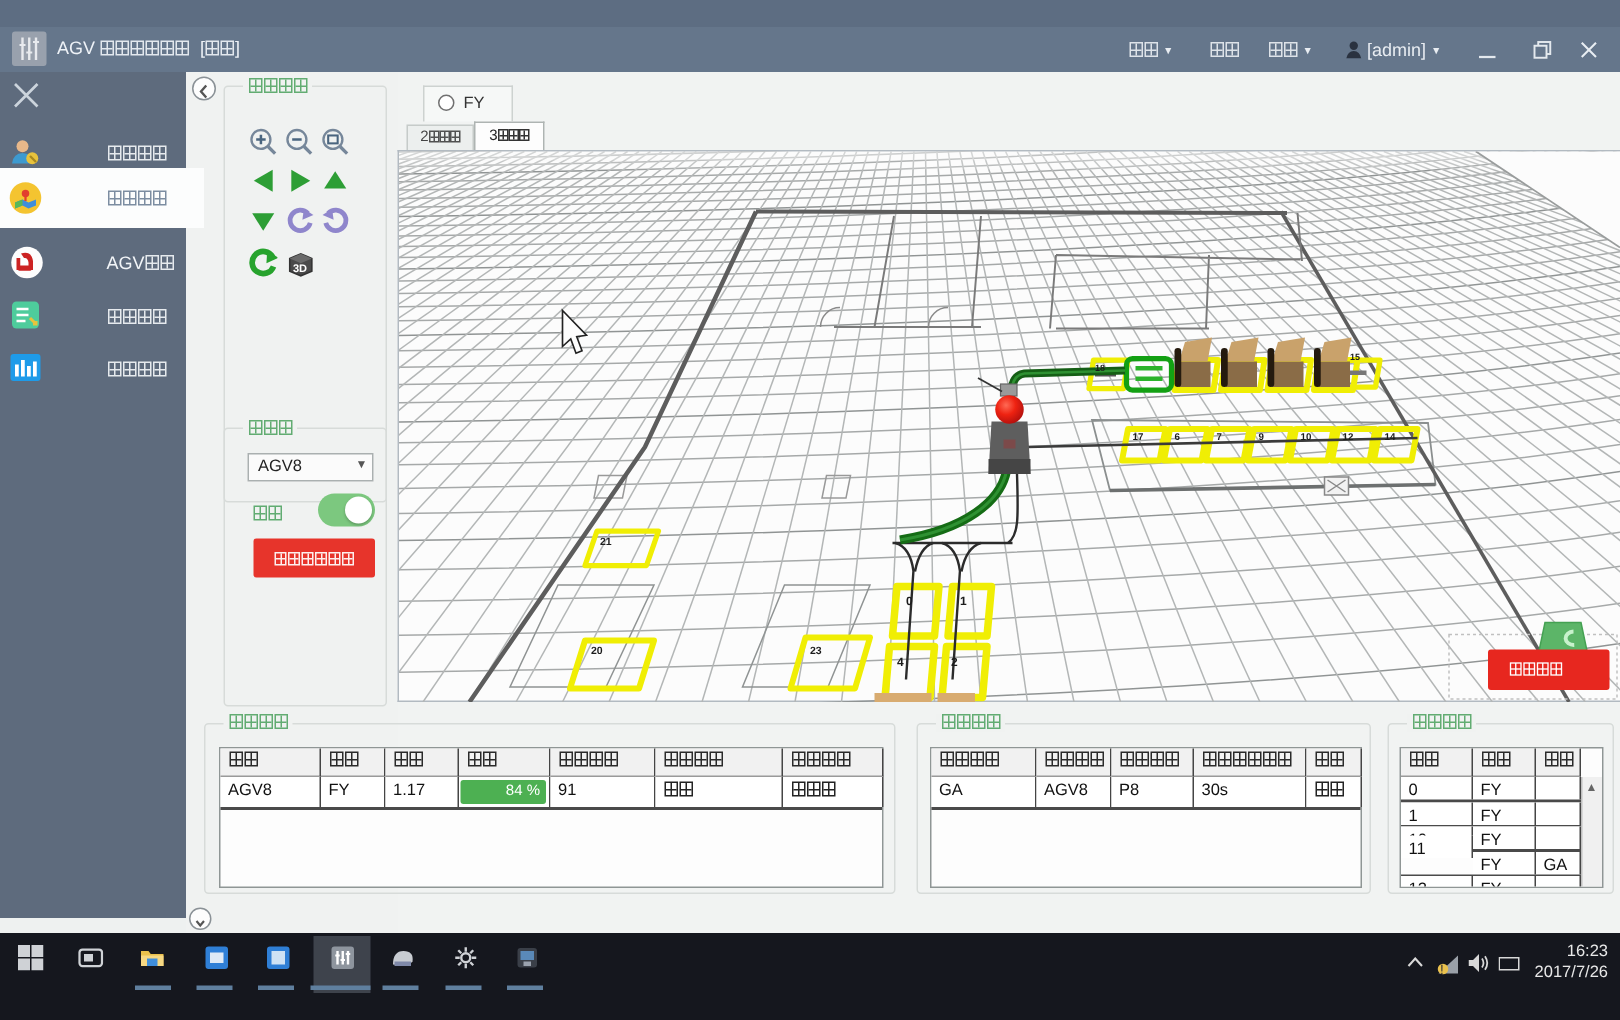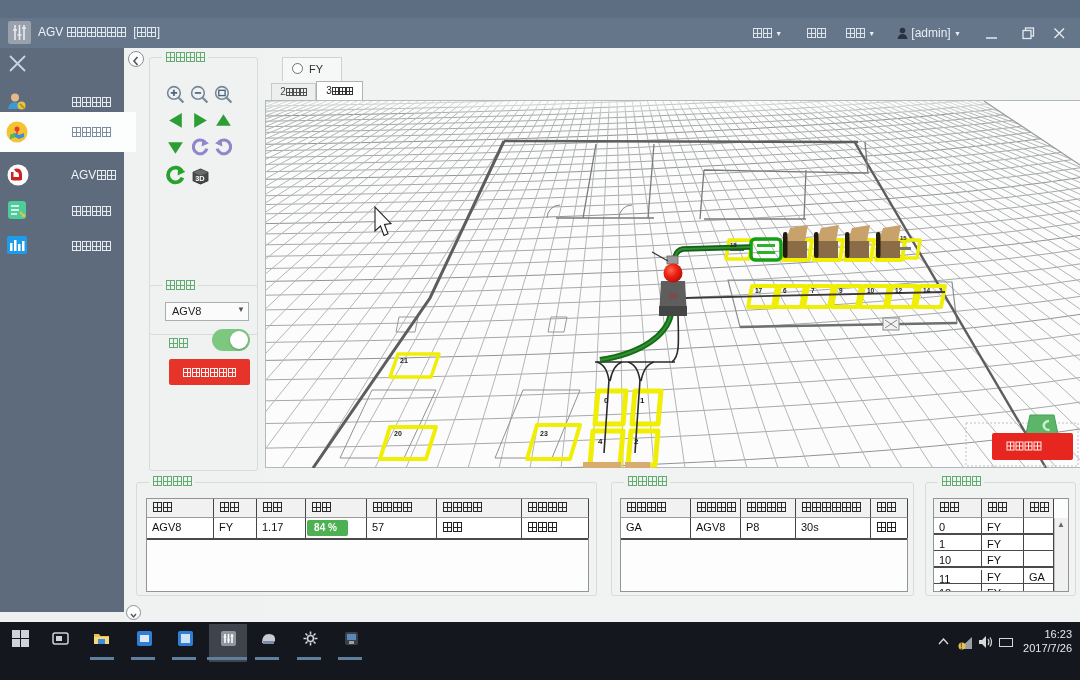--- a/index.html
+++ b/index.html
@@ -497,24 +497,24 @@
     <div class="th" style="left:214px;top:499px;width:43px;height:19px"><i class="cj "></i><i class="cj "></i></div>
     <div class="th" style="left:257px;top:499px;width:49px;height:19px"><i class="cj "></i><i class="cj "></i></div>
     <div class="th" style="left:306px;top:499px;width:61px;height:19px"><i class="cj "></i><i class="cj "></i></div>
     <div class="th" style="left:367px;top:499px;width:70px;height:19px"><i class="cj "></i><i class="cj "></i><i class="cj "></i><i class="cj "></i></div>
     <div class="th" style="left:437px;top:499px;width:85px;height:19px"><i class="cj "></i><i class="cj "></i><i class="cj "></i><i class="cj "></i></div>
     <div class="th" style="left:522px;top:499px;width:67px;height:19px"><i class="cj "></i><i class="cj "></i><i class="cj "></i><i class="cj "></i></div>
     <div class="td" style="left:147px;top:518px;width:67px;height:20px">AGV8</div>
     <div class="td" style="left:214px;top:518px;width:43px;height:20px">FY</div>
     <div class="td" style="left:257px;top:518px;width:49px;height:20px">1.17</div>
     <div class="td" style="left:306px;top:518px;width:61px;height:20px"></div>
-    <div class="td" style="left:367px;top:518px;width:70px;height:20px">57</div>
+    <div class="td" style="left:367px;top:518px;width:70px;height:20px">91</div>
     <div class="td" style="left:437px;top:518px;width:85px;height:20px"><i class="cj "></i><i class="cj "></i></div>
     <div class="td" style="left:522px;top:518px;width:67px;height:20px"><i class="cj "></i><i class="cj "></i><i class="cj "></i></div>
-    <div class="abs" style="left:307px;top:520px;width:41px;height:16px;background:#4db052;border-radius:2px;color:#fff;font-size:10px;font-weight:bold;text-align:center;padding:2px 4px 0 0">84 %</div>
+    <div class="abs" style="left:307px;top:520px;width:57px;height:16px;background:#4db052;border-radius:2px;color:#fff;font-size:10px;font-weight:normal;text-align:right;padding:2px 4px 0 0">84 %</div>
     <div class="rowline" style="left:147px;top:538px;width:441px;height:2px"></div>
 <div class="abs gbox" style="left:611px;top:482px;width:303px;height:114px"></div>
 <div class="glabel" style="left:624px;top:476px"><i class="cj "></i><i class="cj "></i><i class="cj "></i><i class="cj "></i></div>
 <div class="abs tbl" style="left:620px;top:498px;width:288px;height:94px"></div>
     <div class="th" style="left:621px;top:499px;width:70px;height:19px"><i class="cj "></i><i class="cj "></i><i class="cj "></i><i class="cj "></i></div>
     <div class="th" style="left:691px;top:499px;width:50px;height:19px"><i class="cj "></i><i class="cj "></i><i class="cj "></i><i class="cj "></i></div>
     <div class="th" style="left:741px;top:499px;width:55px;height:19px"><i class="cj "></i><i class="cj "></i><i class="cj "></i><i class="cj "></i></div>
     <div class="th" style="left:796px;top:499px;width:75px;height:19px"><i class="cj "></i><i class="cj "></i><i class="cj "></i><i class="cj "></i><i class="cj "></i><i class="cj "></i></div>
     <div class="th" style="left:871px;top:499px;width:37px;height:19px"><i class="cj "></i><i class="cj "></i></div>
     <div class="td" style="left:621px;top:518px;width:70px;height:20px">GA</div>
@@ -535,21 +535,21 @@
       <div class="td" style="left:90px;top:0px;width:30px;height:15px"></div>
       <div class="rowline" style="left:0px;top:15px;width:120px;height:1.5px"></div>
       <div class="td" style="left:0px;top:16.5px;width:48px;height:15px">1</div>
       <div class="td" style="left:48px;top:16.5px;width:42px;height:15px">FY</div>
       <div class="td" style="left:90px;top:16.5px;width:30px;height:15px"></div>
       <div class="rowline" style="left:0px;top:31.5px;width:120px;height:1.5px"></div>
       <div class="td" style="left:0px;top:33.0px;width:48px;height:15px">10</div>
       <div class="td" style="left:48px;top:33.0px;width:42px;height:15px">FY</div>
       <div class="td" style="left:90px;top:33.0px;width:30px;height:15px"></div>
       <div class="rowline" style="left:0px;top:48.0px;width:120px;height:1.5px"></div>
-      <div class="td" style="left:0px;top:52px;width:48px;height:15px">11</div>
+      <div class="td" style="left:0px;top:39px;width:48px;height:15px">11</div>
       <div class="td" style="left:48px;top:49.5px;width:42px;height:15px">FY</div>
       <div class="td" style="left:90px;top:49.5px;width:30px;height:15px">GA</div>
       <div class="rowline" style="left:0px;top:64.5px;width:120px;height:1.5px"></div>
       <div class="td" style="left:0px;top:66.0px;width:48px;height:15px">12</div>
       <div class="td" style="left:48px;top:66.0px;width:42px;height:15px">FY</div>
       <div class="td" style="left:90px;top:66.0px;width:30px;height:15px"></div>
     </div>
     <div class="abs" style="left:1054px;top:518px;width:14px;height:73px;background:#f0f0f0;border-left:1px solid #c0c0c0"></div>
     <div class="abs" style="left:1055px;top:520px;width:12px;height:12px;color:#666;font-size:8px;text-align:center">▲</div>
 

